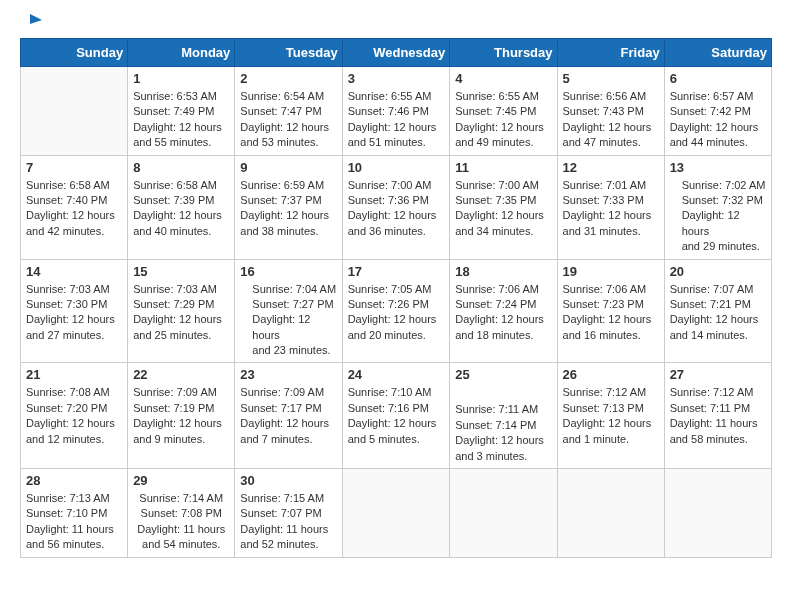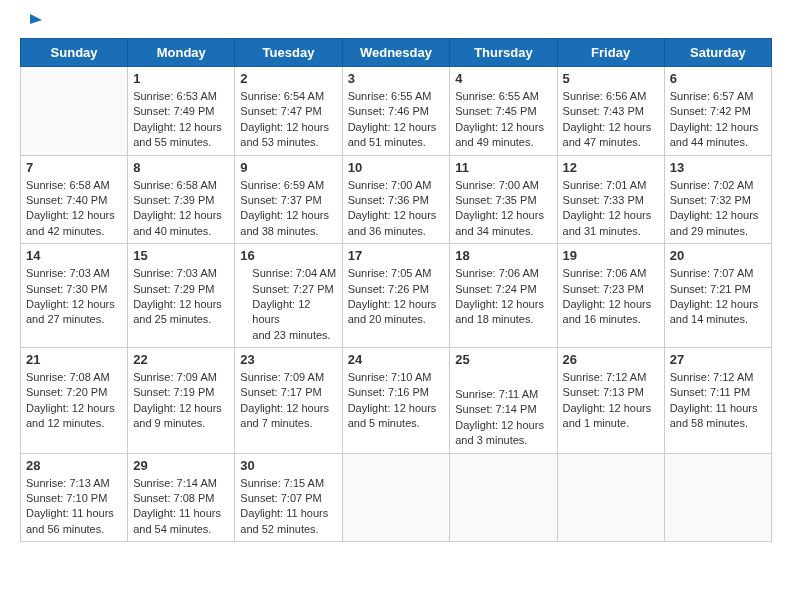--- a/index.html
+++ b/index.html
@@ -44,21 +44,21 @@
     .calendar {
       width: 100%;
       border-collapse: collapse;
       border: 1px solid #ccc;
     }
     .calendar th {
       background: #1a6eb5;
       color: #fff;
       font-size: 13px;
       padding: 6px 4px;
-      text-align: center;
+      text-align: right;
       border: 1px solid #1558a0;
     }
     .calendar td {
       vertical-align: top;
       border: 1px solid #ccc;
       padding: 4px 5px;
       width: 108px;
       min-height: 80px;
       font-size: 10px;
       color: #333;
@@ -199,21 +199,21 @@
         </td>
         <td>
           <span class="day-num">12</span>
           <div class="day-info" style="white-space: pre-line;">Sunrise: 7:01 AM
 Sunset: 7:33 PM
 Daylight: 12 hours
 and 31 minutes.</div>
         </td>
         <td>
           <span class="day-num">13</span>
-          <div class="day-info" style="white-space: pre-line;">Sunrise: 7:02 AM
+          <div class="day-info" style="white-space: pre-line; margin-left: 12px;">Sunrise: 7:02 AM
 Sunset: 7:32 PM
 Daylight: 12 hours
 and 29 minutes.</div>
         </td>
       </tr>
       <tr>
         <td>
           <span class="day-num">14</span>
           <div class="day-info" style="white-space: pre-line;">Sunrise: 7:03 AM
 Sunset: 7:30 PM
@@ -317,21 +317,21 @@
       <tr>
         <td>
           <span class="day-num">28</span>
           <div class="day-info" style="white-space: pre-line;">Sunrise: 7:13 AM
 Sunset: 7:10 PM
 Daylight: 11 hours
 and 56 minutes.</div>
         </td>
         <td>
           <span class="day-num">29</span>
-          <div class="day-info" style="white-space: pre-line;">Sunrise: 7:14 AM
+          <div class="day-info" style="white-space: pre-line; text-align: center;">Sunrise: 7:14 AM
 Sunset: 7:08 PM
 Daylight: 11 hours
 and 54 minutes.</div>
         </td>
         <td>
           <span class="day-num">30</span>
           <div class="day-info" style="white-space: pre-line;">Sunrise: 7:15 AM
 Sunset: 7:07 PM
 Daylight: 11 hours
 and 52 minutes.</div>

